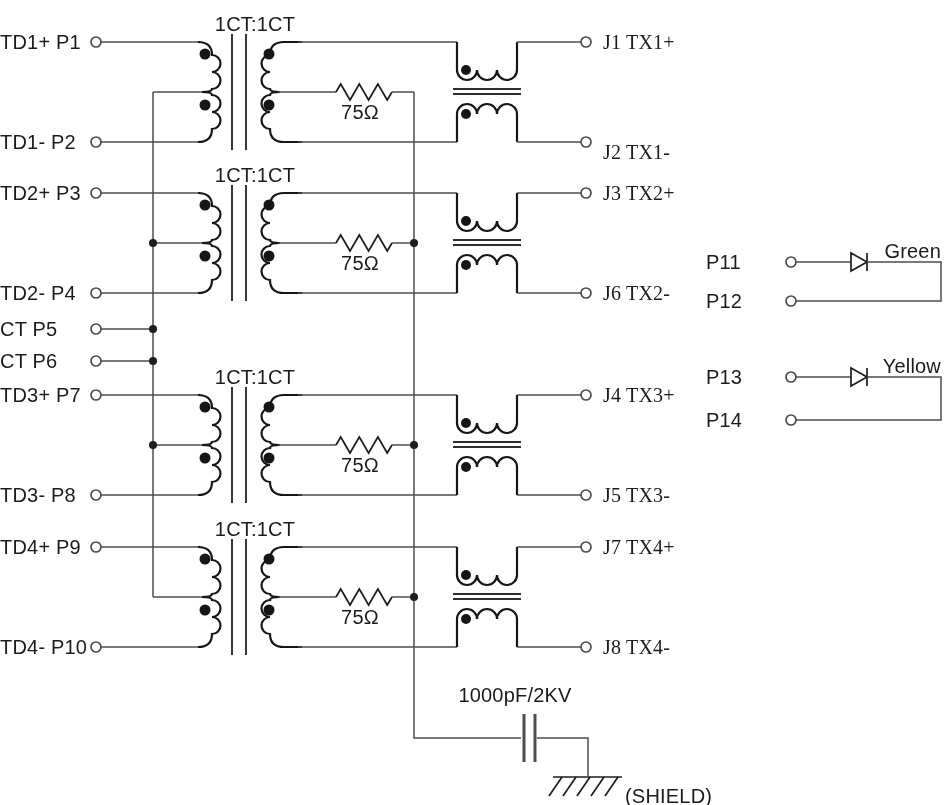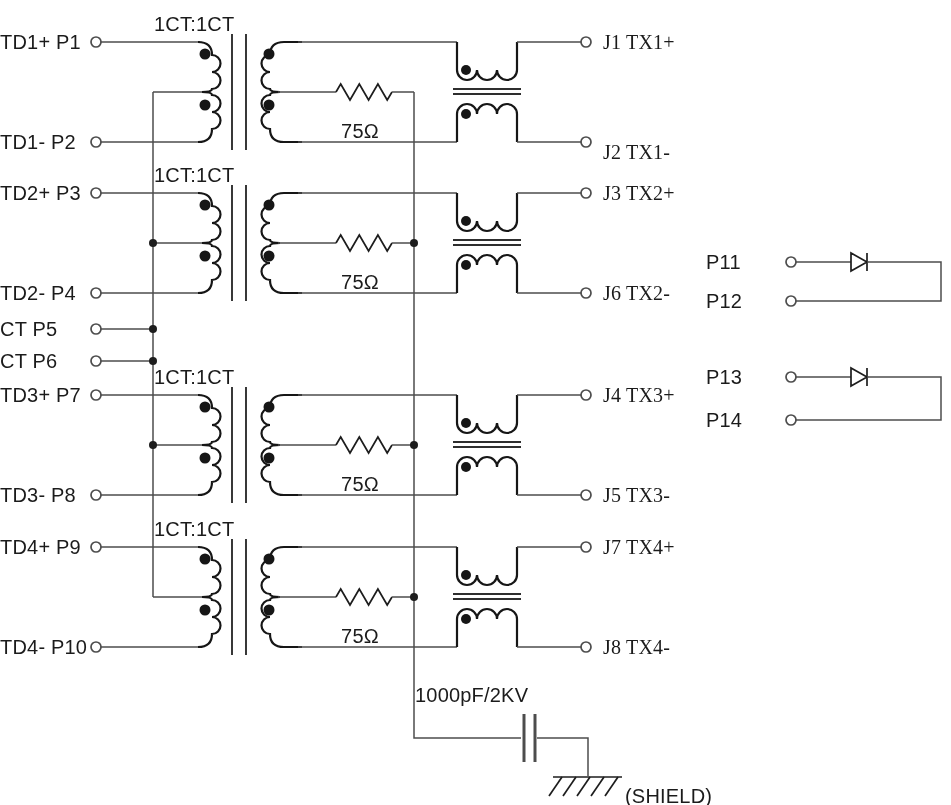--- a/index.html
+++ b/index.html
@@ -7,25 +7,25 @@
     position:relative;width:951px;height:805px;background:#ffffff;
     font-family:"Liberation Sans", sans-serif;overflow:hidden;
   }
   #wires{position:absolute;left:0;top:0;}
   .label{
     position:absolute;font-size:20px;line-height:22px;color:#1b1b1b;
     white-space:nowrap;letter-spacing:0.2px;
   }
   .pin-left{left:0;width:85px;text-align:left;}
   .pin-right{left:603px;text-align:left;font-family:Liberation Serif, serif;}
-  .ratio{left:154px;width:150px;text-align:left;}
-  .rval{left:310px;width:100px;text-align:center;margin-top:19px;}
+  .ratio{left:180px;width:150px;text-align:center;}
+  .rval{left:310px;width:100px;text-align:center;}
   .led-pin{left:706px;width:80px;}
   .led-color{left:791px;width:150px;text-align:right;}
-  .cap-label{left:415px;width:200px;text-align:left;}
+  .cap-label{left:415px;width:200px;text-align:center;}
   .shield-label{left:625px;top:773px;margin-top:12px;}
   svg .w{stroke:#4d4d4d;stroke-width:1.5;fill:none;}
   svg .sym{stroke:#161616;stroke-width:2.2;fill:none;}
   svg .core{stroke:#2e2e2e;stroke-width:1.9;fill:none;}
   svg .res{stroke:#1d1d1d;stroke-width:1.7;fill:none;}
   svg .term{fill:#ffffff;stroke:#4d4d4d;stroke-width:1.7;}
   svg .dot{fill:#161616;stroke:none;}
   svg .jdot{fill:#1d1d1d;stroke:none;}
   svg .plate{stroke:#4d4d4d;stroke-width:3;fill:none;}
   svg .gnd{stroke:#1d1d1d;stroke-width:1.7;fill:none;}
@@ -246,17 +246,19 @@
 
 <div class="label rval" style="top:101px">75Ω</div>
 <div class="label rval" style="top:252px">75Ω</div>
 <div class="label rval" style="top:454px">75Ω</div>
 <div class="label rval" style="top:606px">75Ω</div>
 
 <div class="label led-pin" style="top:251px">P11</div>
 <div class="label led-pin" style="top:290px">P12</div>
 <div class="label led-pin" style="top:366px">P13</div>
 <div class="label led-pin" style="top:409px">P14</div>
+<div class="label led-color" style="top:240px">Green</div>
+<div class="label led-color" style="top:355px">Yellow</div>
 
 <div class="label cap-label" style="top:684px">1000pF/2KV</div>
 <div class="label shield-label">(SHIELD)</div>
 
 </div>
 
 </body></html>

